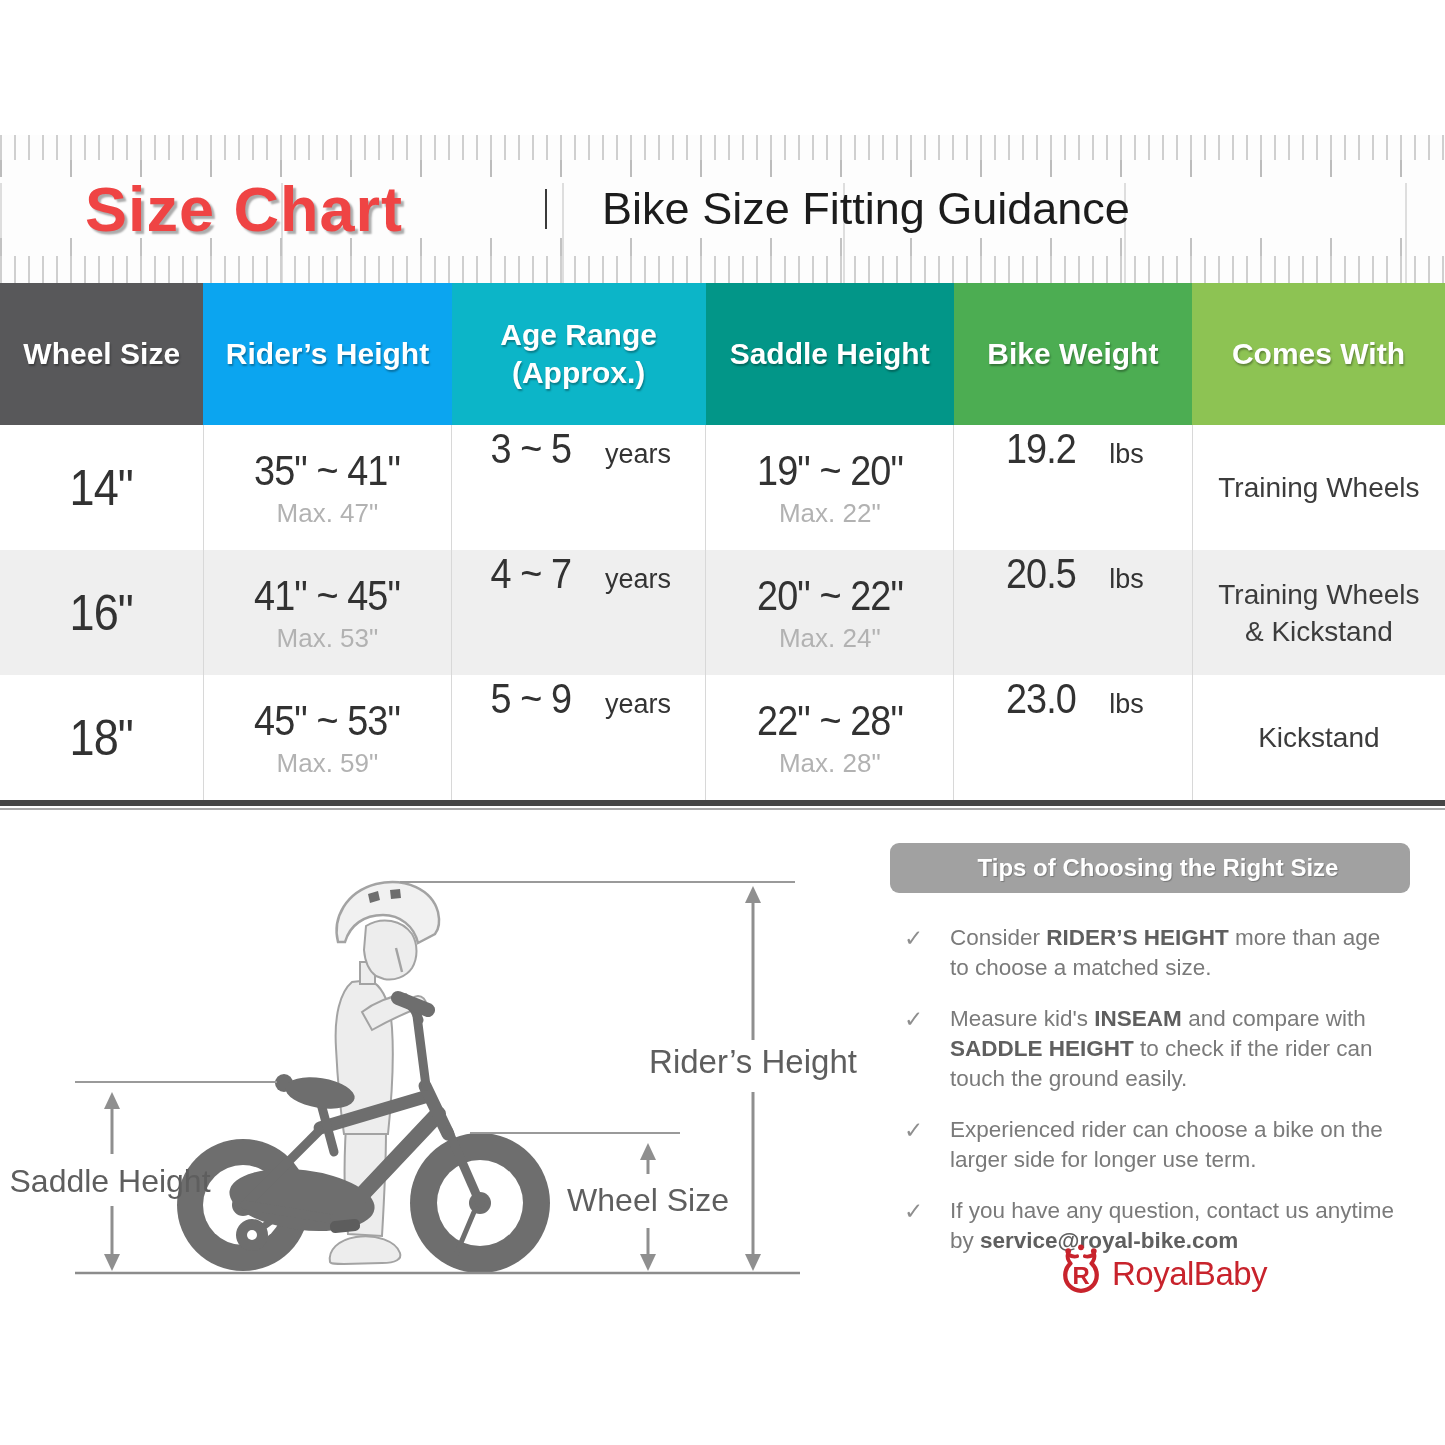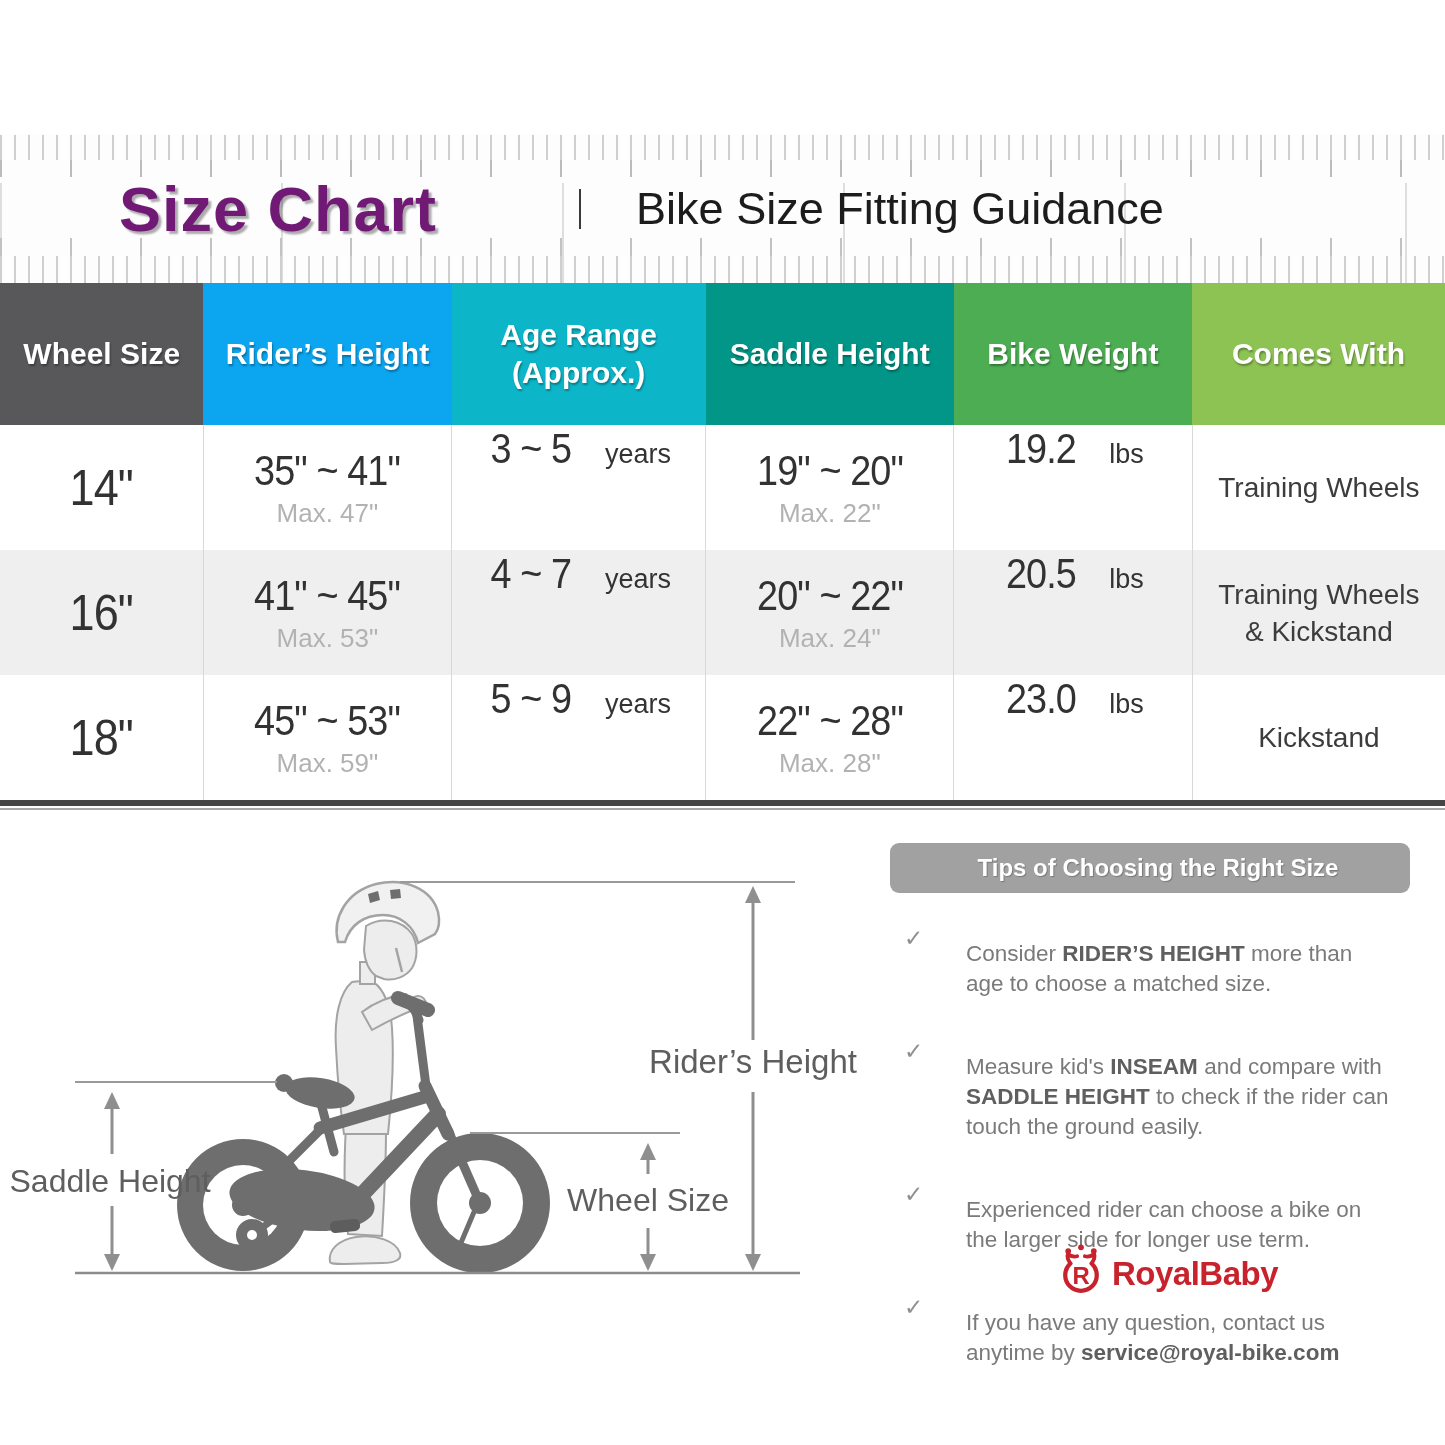--- a/index.html
+++ b/index.html
@@ -8,21 +8,21 @@
 
   
   .ruler{position:absolute;left:0;top:135px;width:1445px;height:148px;background:#fdfdfd;}
   .tk{position:absolute;left:0;right:0;}
   .tk-top-sm{top:0;height:25px;background:repeating-linear-gradient(90deg,#cfcfcf 0 2px,transparent 2px 14px);}
   .tk-top-lg{top:0;height:42px;background:repeating-linear-gradient(90deg,#bcbcbc 0 2px,transparent 2px 70px);}
   .tk-bot-sm{bottom:0;height:27px;background:repeating-linear-gradient(90deg,#cfcfcf 0 2px,transparent 2px 14px);}
   .tk-bot-md{bottom:0;height:45px;background:repeating-linear-gradient(90deg,#c2c2c2 0 2px,transparent 2px 70px);}
   .tk-bot-lg{bottom:0;height:100px;background:repeating-linear-gradient(90deg,#dedede 0 2px,transparent 2px 281px);}
   .ruler-content{position:absolute;inset:0;display:flex;align-items:center;}
-  .title{margin-left:119px;font-size:63px;font-weight:700;letter-spacing:1px;color:#701a75;
+  .title{margin-left:85px;font-size:63px;font-weight:700;letter-spacing:1px;color:#ef4444;
          text-shadow:3px 3px 2px rgba(0,0,0,.32);white-space:nowrap;}
   .title-divider{width:2px;height:40px;background:#3a3a3a;margin-left:142px;}
   .subtitle{margin-left:55px;font-size:45px;font-weight:400;color:#1c1c1c;white-space:nowrap;}
 
   
   .thead{position:absolute;left:0;top:283px;width:1445px;height:142px;display:flex;}
   .th{display:flex;align-items:center;justify-content:center;text-align:center;
       color:#fff;font-size:30px;font-weight:700;line-height:38px;white-space:pre-line;
       text-shadow:1px 2px 2px rgba(0,0,0,.32);}
   .w0{width:205px;}.w1{width:250px;}.w2{width:256px;}.w3{width:250px;}.w4{width:240px;}.w5{width:255px;}
@@ -46,26 +46,26 @@
   
   .diagram{position:absolute;left:0;top:830px;width:880px;height:460px;}
 
   
   .tips{position:absolute;left:890px;top:843px;width:520px;}
   .tips-title{height:50px;background:#a1a1a1;border-radius:9px;display:flex;align-items:center;justify-content:center;
               color:#fff;font-size:24px;font-weight:700;text-shadow:1px 1px 1px rgba(0,0,0,.25);padding-left:16px;}
   .tips-list{margin-top:30px;}
   .tip{display:flex;margin-bottom:21px;}
   .check{width:28px;flex:0 0 28px;margin-left:14px;margin-right:18px;color:#8f8f8f;font-size:23px;line-height:30px;}
-  .tip p{margin:16px;width:452px;font-size:22.5px;line-height:30px;color:#7a7a7a;}
+  .tip p{margin:0;width:452px;font-size:22.5px;line-height:30px;color:#7a7a7a;}
   .tip .b{font-weight:700;color:#5f5f5f;}
 
   
   .brand{position:absolute;left:1058px;top:1243px;display:flex;align-items:center;}
-  .brand-name{font-size:33px;font-weight:700;color:#c8232c;letter-spacing:-.5px;margin-left:8px;margin-top:10px;}
+  .brand-name{font-size:33px;font-weight:400;color:#c8232c;letter-spacing:-.5px;margin-left:8px;margin-top:10px;}
 </style>
 </head>
 <body>
 
 <div class="page">
 
   <div class="ruler">
     <div class="tk tk-bot-lg"></div>
     <div class="tk tk-top-lg"></div>
     <div class="tk tk-top-sm"></div>

